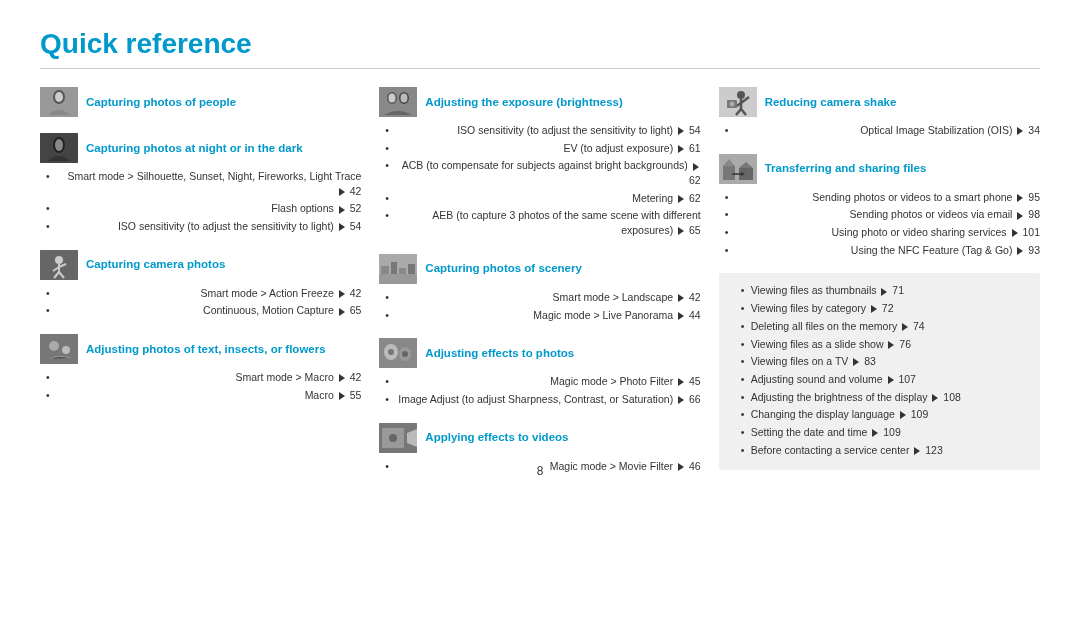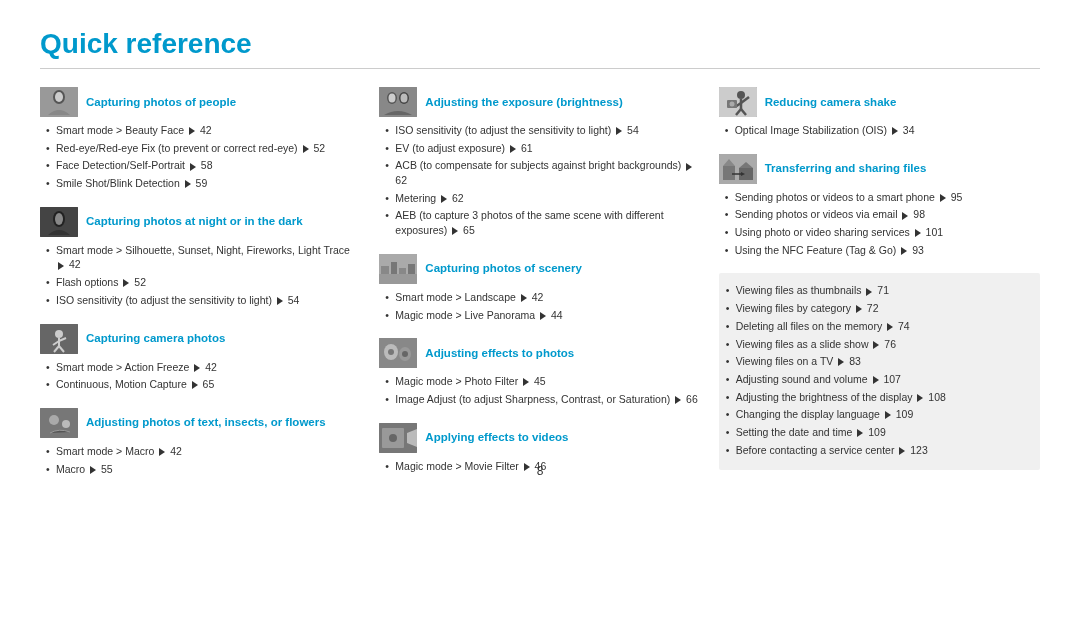--- a/index.html
+++ b/index.html
@@ -33,20 +33,21 @@
       display: flex;
       gap: 0;
     }
     .col {
       flex: 1;
       padding-right: 18px;
     }
     .col:last-child { padding-right: 0; }
     .section {
       margin-bottom: 16px;
+      text-align: right;
     }
     .section-header {
       display: flex;
       align-items: center;
       margin-bottom: 6px;
     }
     .section-icon {
       width: 38px;
       height: 30px;
       background: #555;
@@ -91,21 +92,21 @@
       width: 0;
       height: 0;
       border-top: 4px solid transparent;
       border-bottom: 4px solid transparent;
       border-left: 6px solid #333;
       margin: 0 2px;
       vertical-align: middle;
     }
     .gray-box {
       background: #f0f0f0;
-      padding: 10px 1px;
+      padding: 10px 16px;
       border-radius: 2px;
       margin-top: 8px;
     }
     .gray-box .bullet-list li {
       font-size: 10.5px;
       margin-bottom: 3px;
     }
     .page-number {
       position: absolute;
       bottom: 16px;
@@ -144,26 +145,20 @@
             <svg viewBox="0 0 38 30" xmlns="http://www.w3.org/2000/svg">
               <rect width="38" height="30" fill="#999"></rect>
 
               <ellipse cx="19" cy="10" rx="6" ry="7" fill="#555"></ellipse>
               <ellipse cx="19" cy="10" rx="4" ry="5" fill="#ccc"></ellipse>
               <path d="M8 28 Q19 18 30 28" fill="#888"></path>
             </svg>
           </div>
           <span class="section-title">Capturing photos of people</span>
         </div>
-        <ul class="bullet-list">
-          <li>Smart mode &gt; Beauty Face <span class="arrow"></span> 42</li>
-          <li>Red-eye/Red-eye Fix (to prevent or correct red-eye) <span class="arrow"></span> 52</li>
-          <li>Face Detection/Self-Portrait <span class="arrow"></span> 58</li>
-          <li>Smile Shot/Blink Detection <span class="arrow"></span> 59</li>
-        </ul>
       </div>
 
       <div class="section">
         <div class="section-header">
           <div class="section-icon icon-night">
             <svg viewBox="0 0 38 30" xmlns="http://www.w3.org/2000/svg">
               <rect width="38" height="30" fill="#444"></rect>
               <ellipse cx="19" cy="12" rx="6" ry="8" fill="#222"></ellipse>
               <ellipse cx="19" cy="12" rx="4" ry="6" fill="#888"></ellipse>
               <path d="M8 28 Q19 18 30 28" fill="#333"></path>

